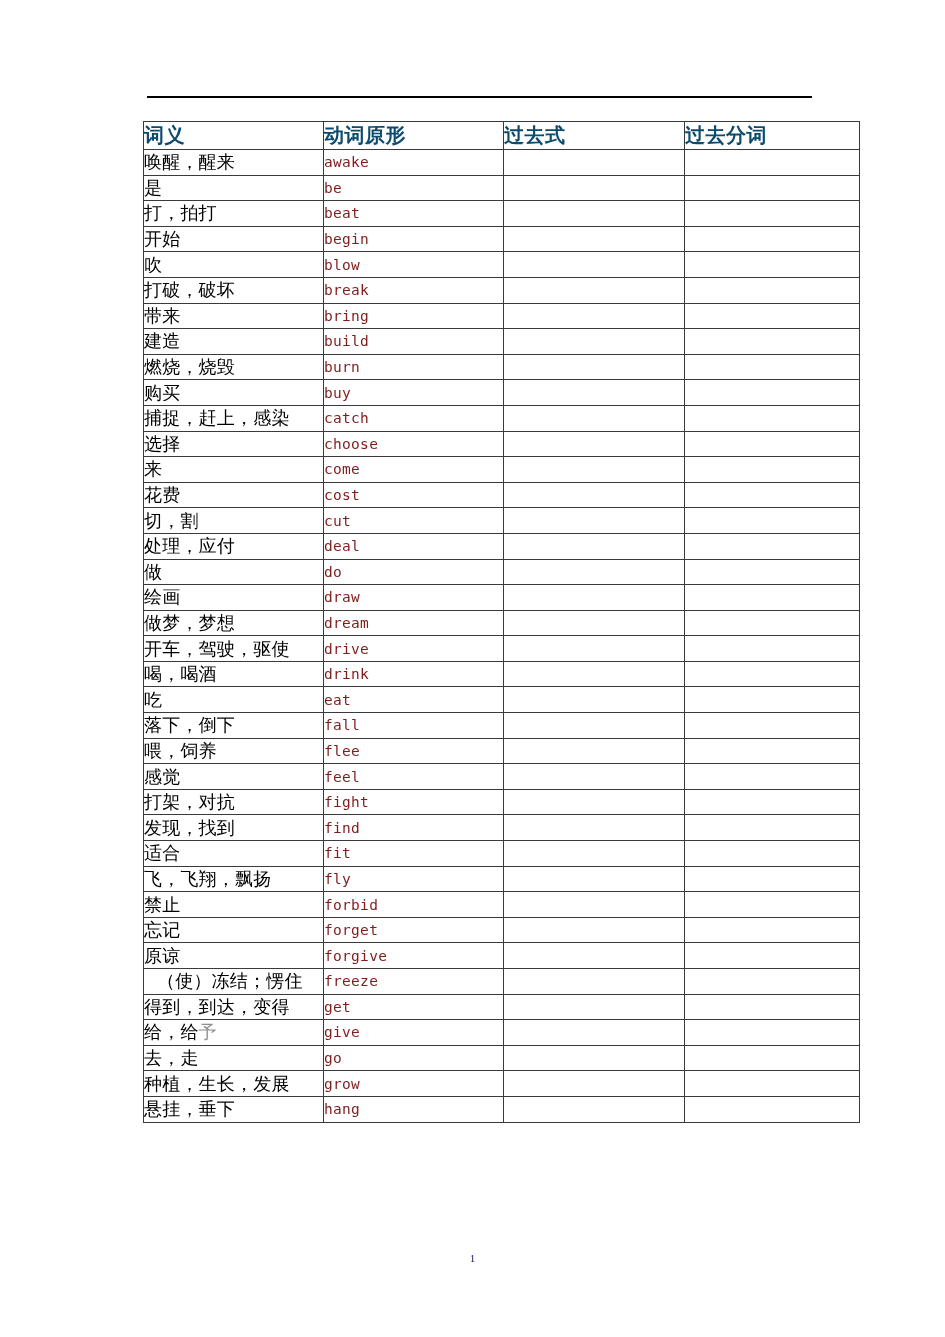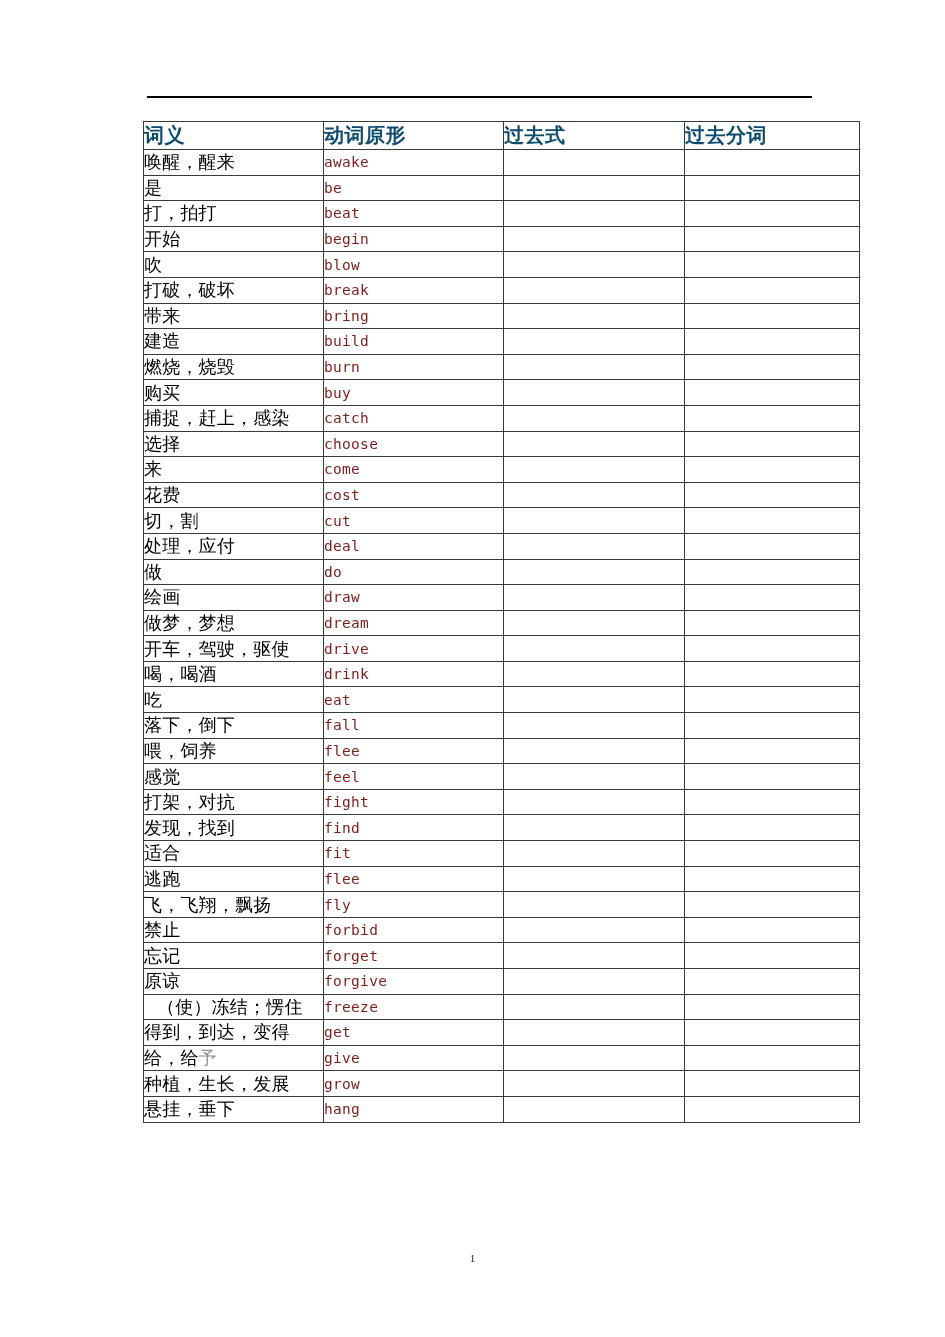--- a/index.html
+++ b/index.html
@@ -293,26 +293,20 @@
           <td class="blank"></td>
           <td class="blank"></td>
         </tr>
         <tr>
           <td class="meaning">适合</td>
           <td class="base">fit</td>
           <td class="blank"></td>
           <td class="blank"></td>
         </tr>
         <tr>
-          <td class="meaning">逃跑</td>
-          <td class="base">flee</td>
-          <td class="blank"></td>
-          <td class="blank"></td>
-        </tr>
-        <tr>
           <td class="meaning">飞，飞翔，飘扬</td>
           <td class="base">fly</td>
           <td class="blank"></td>
           <td class="blank"></td>
         </tr>
         <tr>
           <td class="meaning">禁止</td>
           <td class="base">forbid</td>
           <td class="blank"></td>
           <td class="blank"></td>
@@ -341,20 +335,26 @@
           <td class="blank"></td>
           <td class="blank"></td>
         </tr>
         <tr>
           <td class="meaning">给，给<span class="faded">予</span></td>
           <td class="base">give</td>
           <td class="blank"></td>
           <td class="blank"></td>
         </tr>
         <tr>
+          <td class="meaning">去，走</td>
+          <td class="base">go</td>
+          <td class="blank"></td>
+          <td class="blank"></td>
+        </tr>
+        <tr>
           <td class="meaning">种植，生长，发展</td>
           <td class="base">grow</td>
           <td class="blank"></td>
           <td class="blank"></td>
         </tr>
         <tr>
           <td class="meaning">悬挂，垂下</td>
           <td class="base">hang</td>
           <td class="blank"></td>
           <td class="blank"></td>

